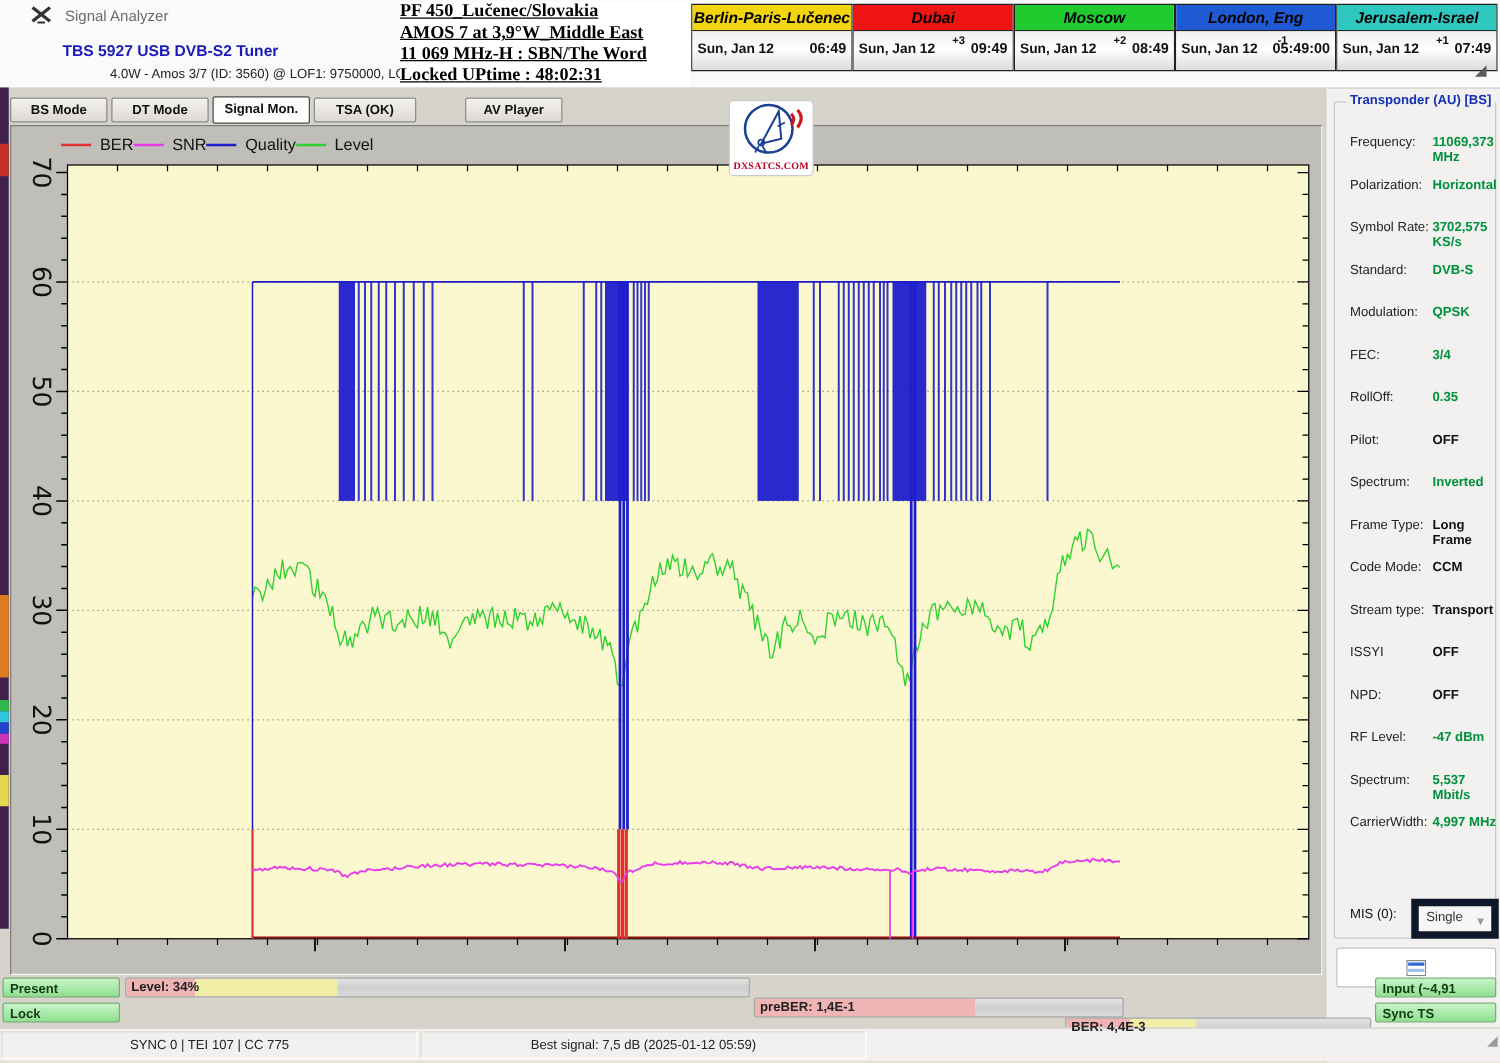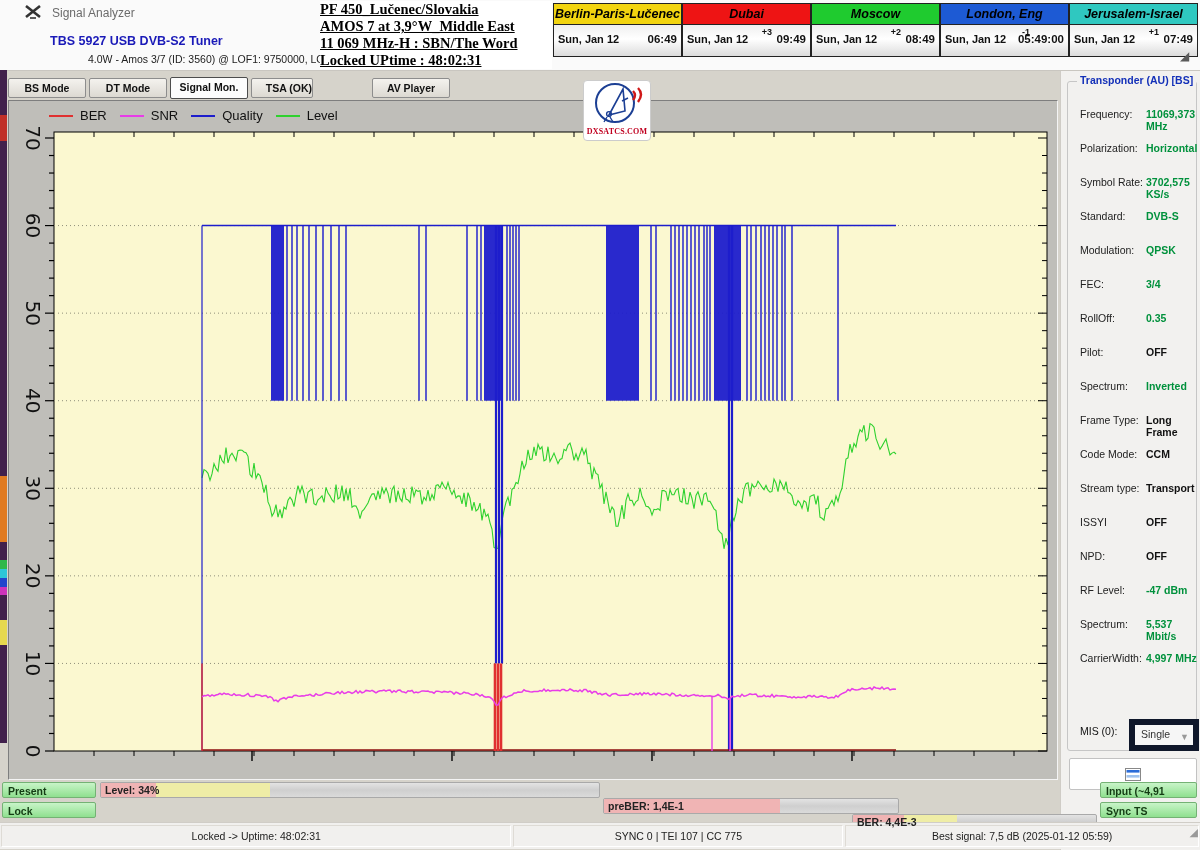--- a/index.html
+++ b/index.html
@@ -34,21 +34,21 @@
   
   .tab{top:78px;height:20px;line-height:19px;text-align:center;font-size:10.5px;font-weight:bold;
     background:linear-gradient(#f4f2ee,#dcd9d2);border:1px solid #8d8d8d;border-radius:2px;
     box-sizing:border-box;cursor:default;}
   .tab.sel{background:#fcfcfc;border-color:#4d4d4d;height:22px;top:77px;}
 
   
   #chart{left:8px;top:100px;width:1050px;height:680px;background:#bfbeb9;
     border-top:1px solid #7e7e7e;border-left:1px solid #7e7e7e;
     border-bottom:1px solid #f4f4f4;border-right:1px solid #f4f4f4;box-sizing:border-box;}
-  #legend{position:absolute;left:40px;top:7px;display:flex;align-items:center;gap:13px;
+  #legend{position:absolute;left:40px;top:7px;display:flex;align-items:center;
     font-size:13px;color:#111;}
   .leg-item{display:flex;align-items:center;gap:7px;}
   .leg-dash{width:24px;height:2px;}
   #plot-svg{position:absolute;left:0;top:0;}
 
   
   #logo{left:583px;top:80px;width:66px;height:59px;background:#fff;border:1px solid #ccc;
     border-radius:4px;z-index:6;text-align:center;}
   #logo .txt{font-family:"Liberation Serif",serif;font-weight:bold;font-size:8px;color:#c00020;
     letter-spacing:0.2px;margin-top:-2px;}
@@ -159,21 +159,21 @@
     <div style="top: 499px; height: 9px; background: rgb(46, 198, 216);"></div>
     <div style="top: 508px; height: 9px; background: rgb(34, 68, 204);"></div>
     <div style="top: 517px; height: 8px; background: rgb(204, 51, 187);"></div>
     <div style="top: 550px; height: 25px; background: rgb(230, 216, 78);"></div>
   </div>
 
 <div id="tabs">
     <div class="abs tab" style="left: 8px; width: 78px;">BS Mode</div>
     <div class="abs tab" style="left: 89px; width: 78px;">DT Mode</div>
     <div class="abs tab sel" style="left: 170px; width: 78px;">Signal Mon.</div>
-    <div class="abs tab" style="left: 251px; width: 62px; text-align: right;">TSA (OK)</div>
+    <div class="abs tab" style="left: 251px; width: 82px;">TSA (OK)</div>
     <div class="abs tab" style="left: 332px; width: 78px; margin-left: 40px;">AV Player</div>
   </div>
 
 <div class="abs" id="chart">
   <div id="legend">
       <div class="leg-item">
         <span class="leg-dash" style="background: rgb(224, 48, 48);"></span>
         <span>BER</span>
       </div>
       <div class="leg-item">
@@ -462,17 +462,16 @@
       <div class="seg" style="left: 0%; width: 21%; background: rgb(240, 180, 180);"></div>
       <div class="seg" style="left: 21%; width: 22%; background: rgb(239, 237, 166);"></div>
       <span class="plabel">BER: 4,4E-3</span>
     </div>
     <div class="abs badge" style="left: 1100px; top: 782px; width: 97px;">Input (~4,91 Mbps)</div>
     <div class="abs badge" style="left: 2px; top: 802px; width: 94px;">Lock</div>
     <div class="abs badge" style="left: 1100px; top: 802px; width: 97px;">Sync TS</div>
   </div>
 
 <div class="abs" id="statusbar">
-    <div class="sb-cell" style="width: 42.8%;">Locked -&gt; Uptime: 48:02:31</div>
     <div class="sb-cell" style="width: 27.6%;">SYNC 0 | TEI 107 | CC 775</div>
     <div class="sb-cell" style="width: 29.6%;">Best signal: 7,5 dB (2025-01-12 05:59)</div>
   </div>
 <div class="abs" id="grip-bottom">◢</div>
 
 </body></html>

